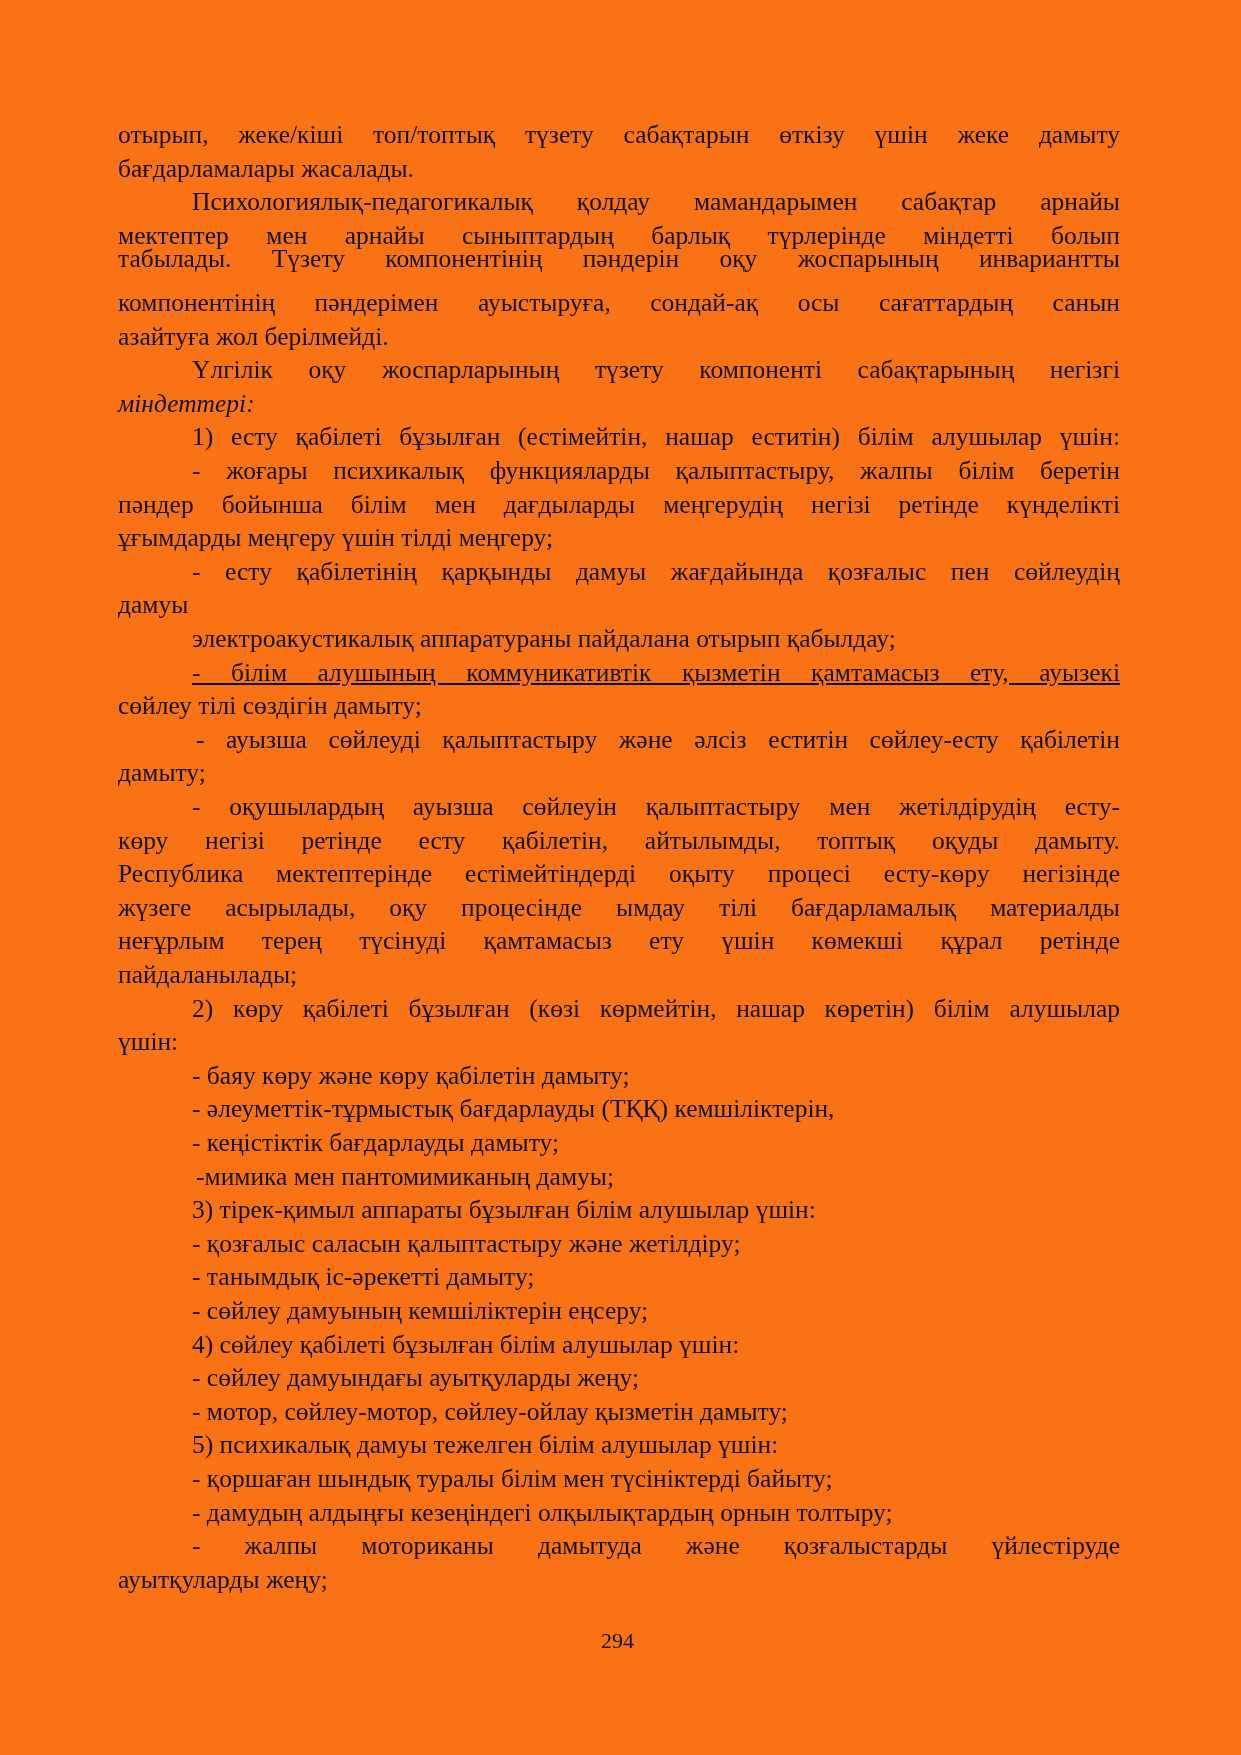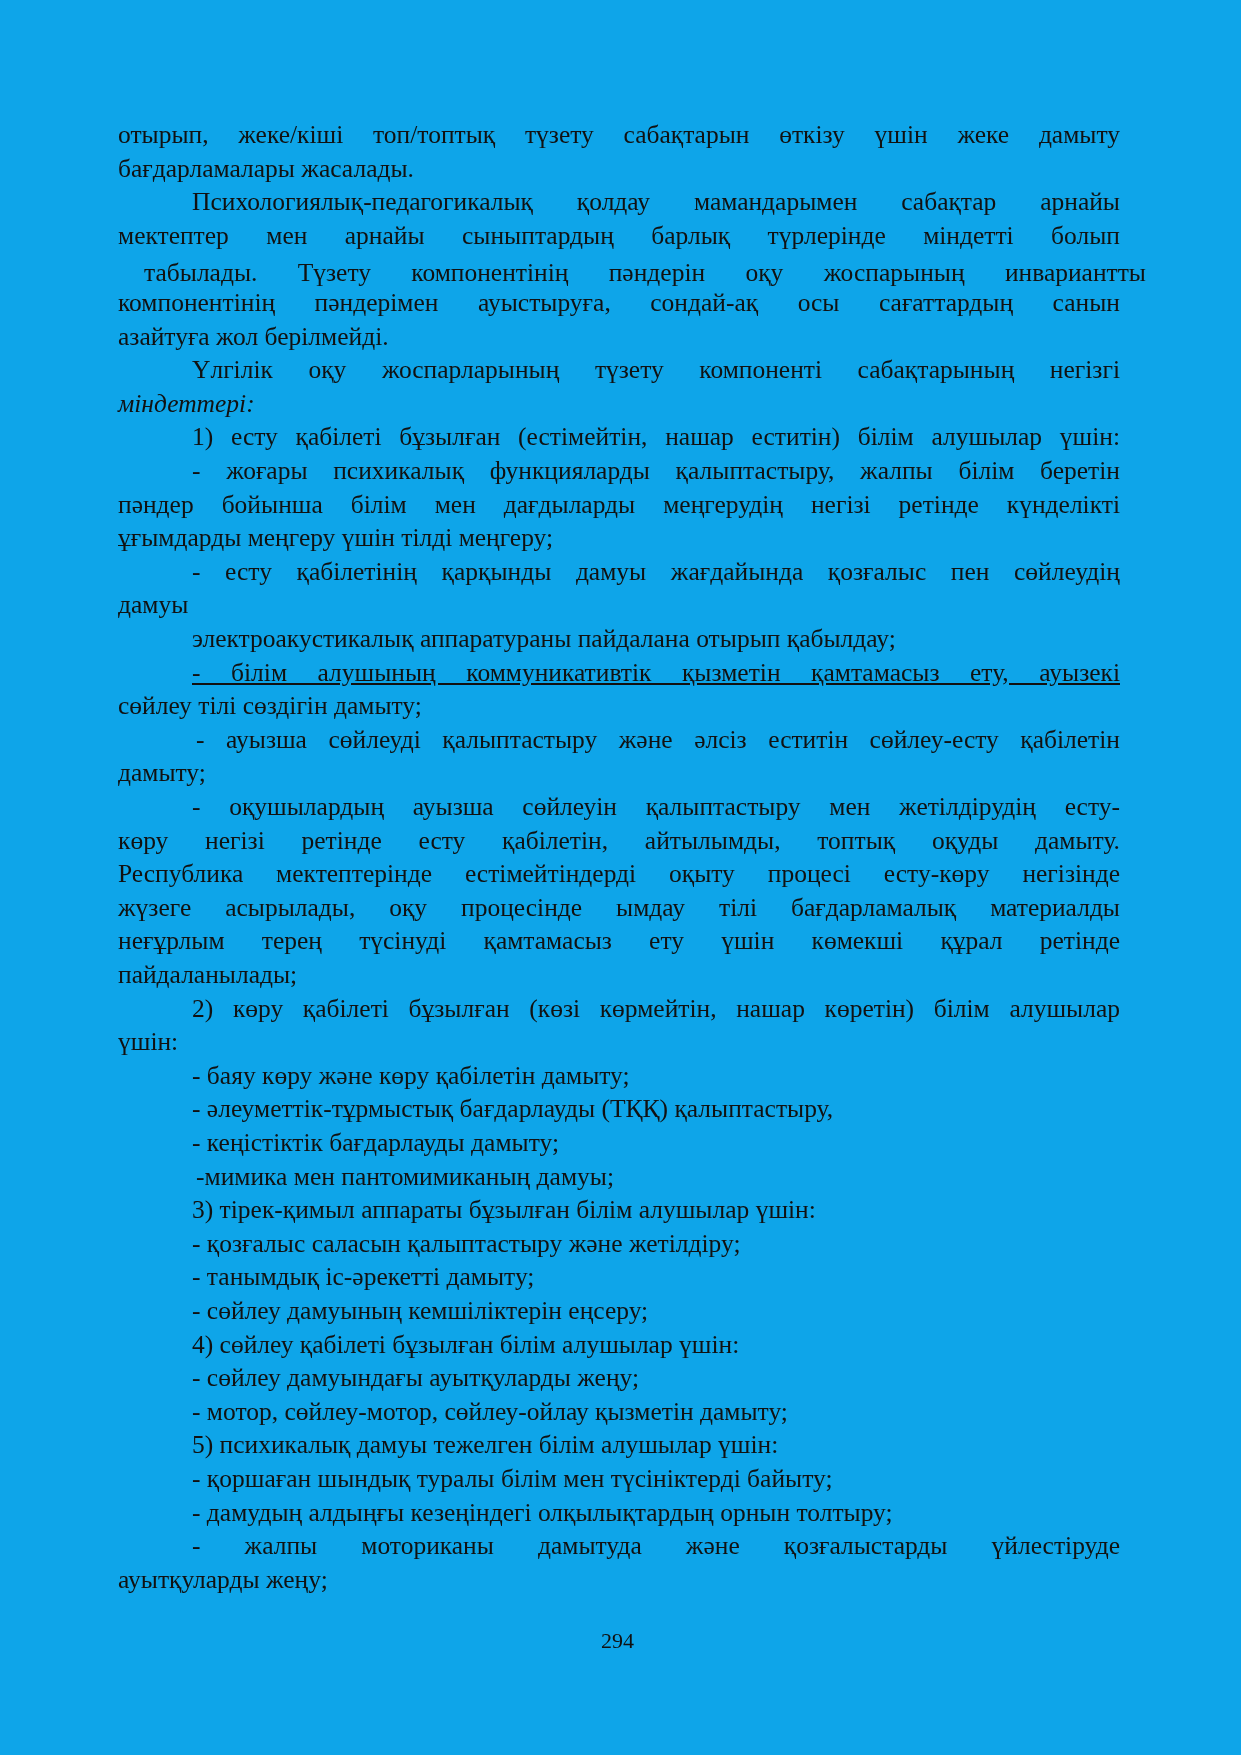--- a/index.html
+++ b/index.html
@@ -1,17 +1,17 @@
 <!DOCTYPE html>
 <html><head>
 <meta charset="utf-8">
 <style>
   html, body { margin:0; padding:0; background:#ffffff; }
   body { width:1241px; height:1755px; position:relative; overflow:hidden; }
-  .page { position:absolute; left:0; top:0; width:1241px; height:1755px; background:#0ea5e9; }
+  .page { position:absolute; left:0; top:0; width:1241px; height:1755px; background:#f97316; }
   .line {
     position:absolute; left:118px; width:1002px;
     font-family:"Liberation Serif", "DejaVu Serif", serif;
     font-size:25.5px; line-height:34px; height:34px;
     color:#111111; white-space:nowrap; overflow:visible;
   }
   .line.j { text-align:justify; text-align-last:justify; white-space:normal; }
   .line.ind { left:192px; width:928px; }
   .line.ind2 { left:196px; width:924px; }
   .pagenum {
@@ -23,21 +23,21 @@
 </style>
 </head>
 <body>
 
 <div class="page">
   <div id="lines">
       <div class="line j" style="top: 118px;">отырып, жеке/кіші топ/топтық түзету сабақтарын өткізу үшін жеке дамыту</div>
       <div class="line" style="top: 151.6px;">бағдарламалары жасалады.</div>
       <div class="line ind j" style="top: 185.2px;">Психологиялық-педагогикалық қолдау мамандарымен сабақтар арнайы</div>
       <div class="line j" style="top: 218.8px;">мектептер мен арнайы сыныптардың барлық түрлерінде міндетті болып</div>
-      <div class="line j" style="top: 256px; margin-left: 26px;">табылады. Түзету компонентінің пәндерін оқу жоспарының инвариантты</div>
+      <div class="line j" style="top: 242px;">табылады. Түзету компонентінің пәндерін оқу жоспарының инвариантты</div>
       <div class="line j" style="top: 286px;">компонентінің пәндерімен ауыстыруға, сондай-ақ осы сағаттардың санын</div>
       <div class="line" style="top: 319.6px;">азайтуға жол берілмейді.</div>
       <div class="line ind j" style="top: 353.2px;">Үлгілік оқу жоспарларының түзету компоненті сабақтарының негізгі</div>
       <div class="line" style="top: 386.8px; font-style: italic;">міндеттері:</div>
       <div class="line ind j" style="top: 420.4px;">1) есту қабілеті бұзылған (естімейтін, нашар еститін) білім алушылар үшін:</div>
       <div class="line ind j" style="top: 454px;">- жоғары психикалық функцияларды қалыптастыру, жалпы білім беретін</div>
       <div class="line j" style="top: 487.6px;">пәндер бойынша білім мен дағдыларды меңгерудің негізі ретінде күнделікті</div>
       <div class="line" style="top: 521.2px;">ұғымдарды меңгеру үшін тілді меңгеру;</div>
       <div class="line ind j" style="top: 554.8px;">- есту қабілетінің қарқынды дамуы жағдайында қозғалыс пен сөйлеудің</div>
       <div class="line" style="top: 588.4px;">дамуы</div>
@@ -48,21 +48,21 @@
       <div class="line" style="top: 756.4px;">дамыту;</div>
       <div class="line ind j" style="top: 790px;">- оқушылардың ауызша сөйлеуін қалыптастыру мен жетілдірудің есту-</div>
       <div class="line j" style="top: 823.6px;">көру негізі ретінде есту қабілетін, айтылымды, топтық оқуды дамыту.</div>
       <div class="line j" style="top: 857.2px;">Республика мектептерінде естімейтіндерді оқыту процесі есту-көру негізінде</div>
       <div class="line j" style="top: 890.8px;">жүзеге асырылады, оқу процесінде ымдау тілі бағдарламалық материалды</div>
       <div class="line j" style="top: 924.4px;">неғұрлым терең түсінуді қамтамасыз ету үшін көмекші құрал ретінде</div>
       <div class="line" style="top: 958px;">пайдаланылады;</div>
       <div class="line ind j" style="top: 991.6px;">2) көру қабілеті бұзылған (көзі көрмейтін, нашар көретін) білім алушылар</div>
       <div class="line" style="top: 1025.2px;">үшін:</div>
       <div class="line ind" style="top: 1058.8px;">- баяу  көру және көру қабілетін дамыту;</div>
-      <div class="line ind" style="top: 1092.4px;">- әлеуметтік-тұрмыстық бағдарлауды (ТҚҚ) қалыптастыру,</div>
+      <div class="line ind" style="top: 1092.4px;">- әлеуметтік-тұрмыстық бағдарлауды (ТҚҚ) кемшіліктерін,</div>
       <div class="line ind" style="top: 1126px;">- кеңістіктік бағдарлауды дамыту;</div>
       <div class="line ind2" style="top: 1159.6px;">-мимика мен пантомимиканың дамуы;</div>
       <div class="line ind" style="top: 1193.2px;">3) тірек-қимыл аппараты бұзылған білім алушылар үшін:</div>
       <div class="line ind" style="top: 1226.8px;">- қозғалыс саласын қалыптастыру және жетілдіру;</div>
       <div class="line ind" style="top: 1260.4px;">- танымдық іс-әрекетті дамыту;</div>
       <div class="line ind" style="top: 1294px;">- сөйлеу дамуының кемшіліктерін еңсеру;</div>
       <div class="line ind" style="top: 1327.6px;">4) сөйлеу қабілеті бұзылған білім алушылар үшін:</div>
       <div class="line ind" style="top: 1361.2px;">- сөйлеу дамуындағы ауытқуларды жеңу;</div>
       <div class="line ind" style="top: 1394.8px;">- мотор, сөйлеу-мотор, сөйлеу-ойлау қызметін дамыту;</div>
       <div class="line ind" style="top: 1428.4px;">5) психикалық дамуы тежелген білім алушылар үшін:</div>

